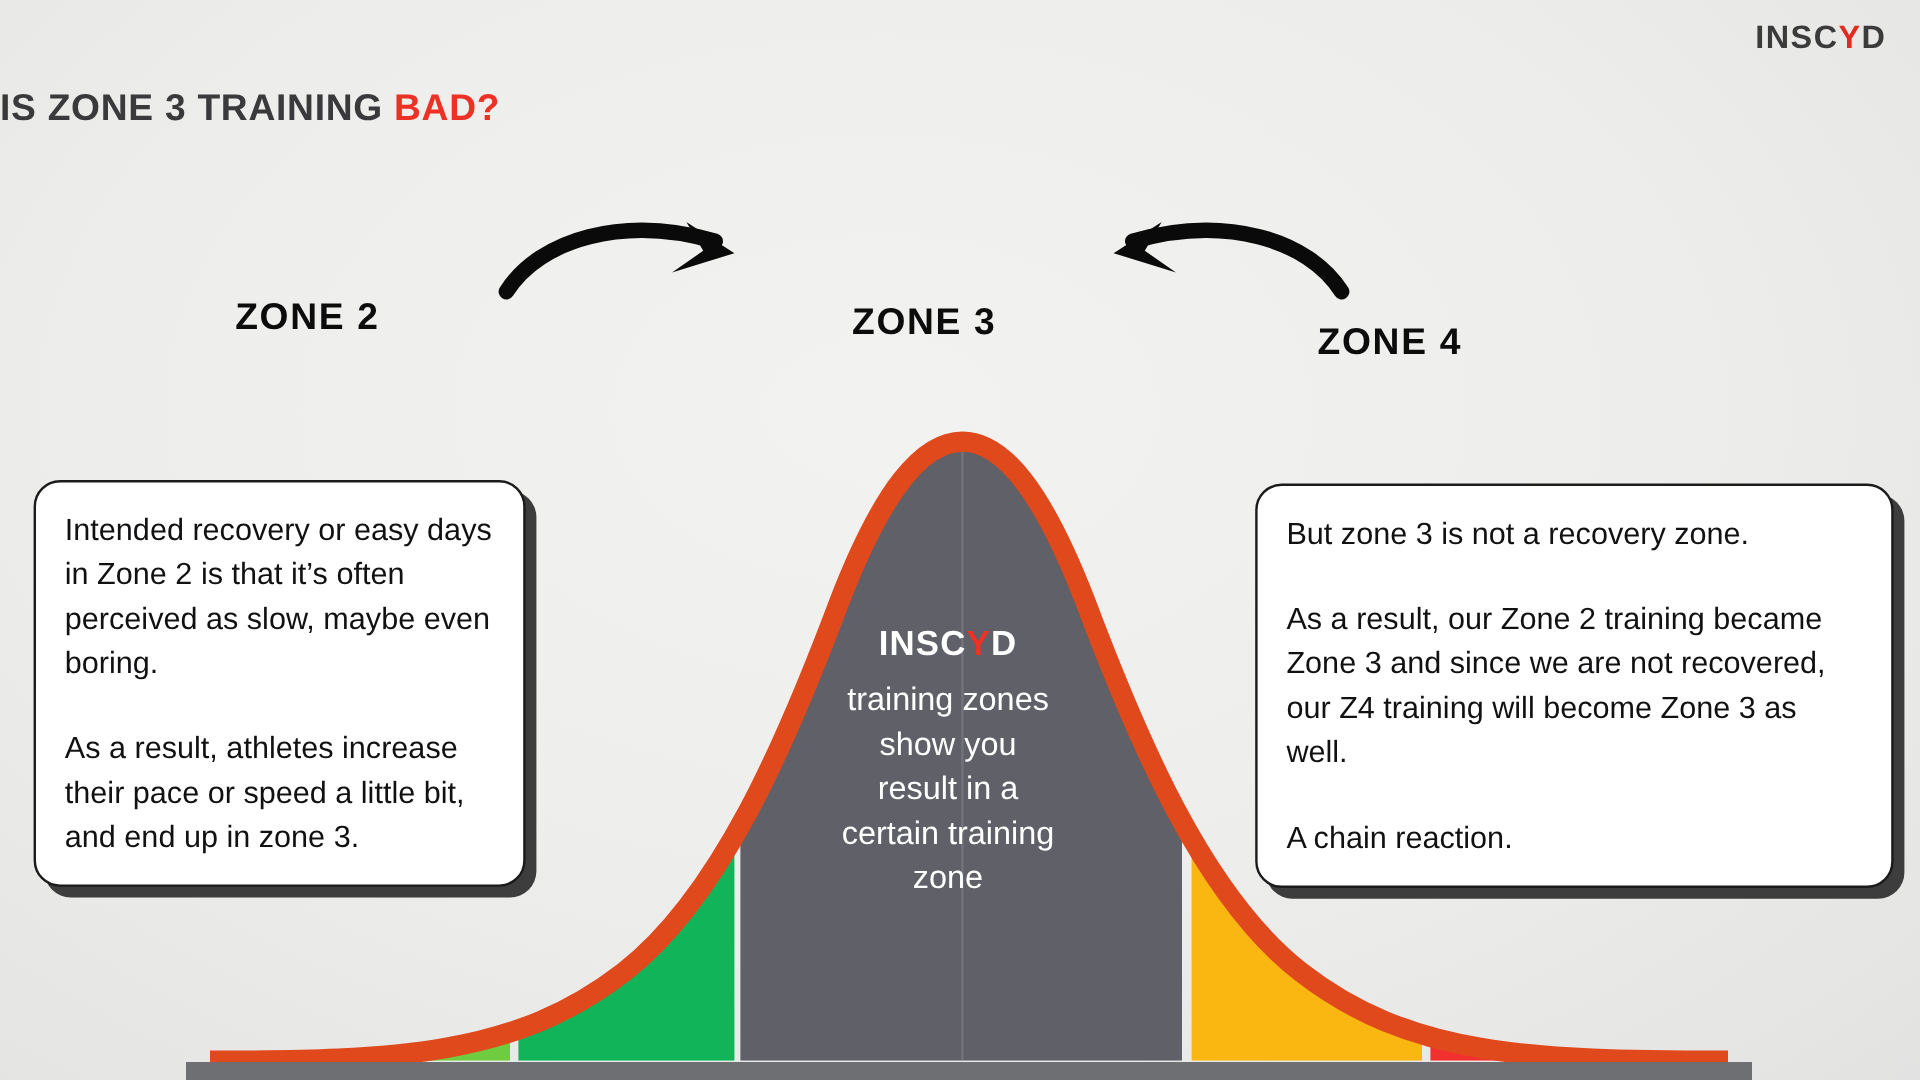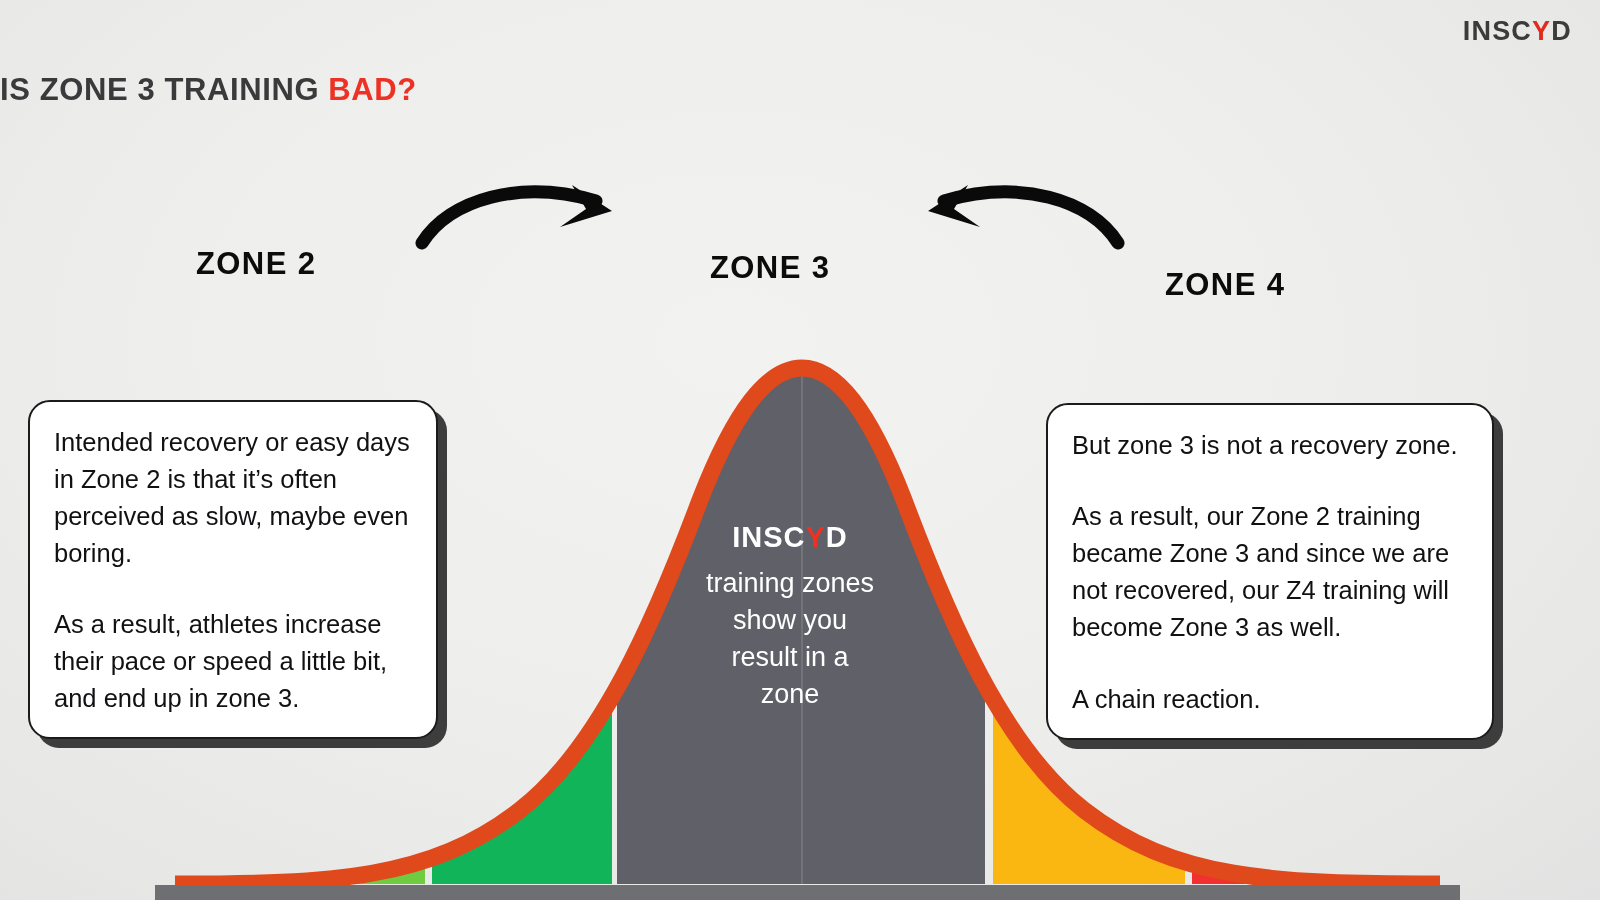--- a/index.html
+++ b/index.html
@@ -53,21 +53,21 @@
   .zone-label {
     position: absolute;
     font-size: 31px;
     font-weight: bold;
     letter-spacing: 1.4px;
     color: #0c0c0d;
     white-space: nowrap;
   }
   #zone-label-2 { left: 196px;  top: 246px; }
   #zone-label-3 { left: 710px;  top: 250px; }
-  #zone-label-4 { left: 1165px; top: 267px; }
+  #zone-label-4 { left: 1098px; top: 267px; }
 
   
   .arrow-svg { position: absolute; }
   #arrow-left-wrap  { left: 400px; top: 165px; }
   #arrow-right-wrap { left: 890px; top: 165px; }
 
   
   #curve-wrap {
     position: absolute;
     left: 0;
@@ -116,21 +116,21 @@
     box-sizing: border-box;
     padding: 22px 24px 20px 24px;
     color: #111113;
     font-size: 25.5px;
     line-height: 1.45;
   }
   .card p { margin: 0; }
   .card p + p { margin-top: 1.35em; }
 
   #card-left  { left: 28px;   top: 400px; width: 410px; }
-  #card-right { left: 1046px; top: 403px; width: 448px; }
+  #card-right { left: 1046px; top: 403px; width: 532px; }
 </style>
 </head>
 <body>
 
 <div id="stage">
 
   <div id="brand-logo">
     <span>INSC</span><span class="red">Y</span><span>D</span>
   </div>
 
@@ -192,20 +192,21 @@
 
   <div class="zone-label" id="zone-label-2">ZONE 2</div>
   <div class="zone-label" id="zone-label-3">ZONE 3</div>
   <div class="zone-label" id="zone-label-4">ZONE 4</div>
 
   <div id="curve-text">
     <div class="logo-line"><span>INSC</span><span class="red">Y</span><span>D</span></div>
     <div class="body-line">training zones</div>
     <div class="body-line">show you</div>
     <div class="body-line">result in a</div>
+    <div class="body-line">certain training</div>
     <div class="body-line">zone</div>
   </div>
 
   <div class="card" id="card-left">
     <p>Intended recovery or easy days in Zone 2 is that it’s often perceived as slow, maybe even boring.</p>
     <p>As a result, athletes increase their pace or speed a little bit, and end up in zone 3.</p>
   </div>
 
   <div class="card" id="card-right">
     <p>But zone 3 is not a recovery zone.</p>

